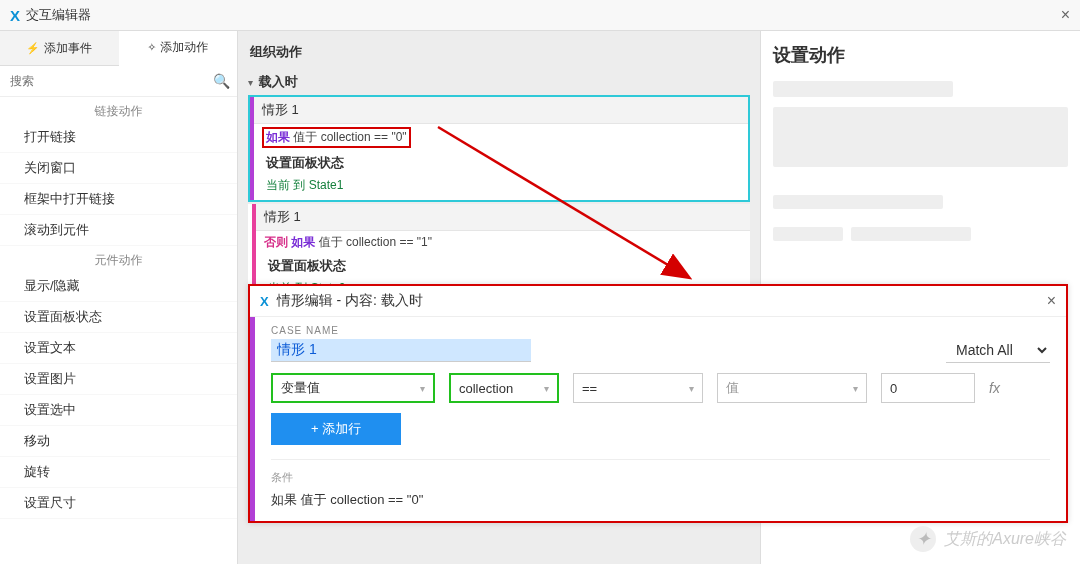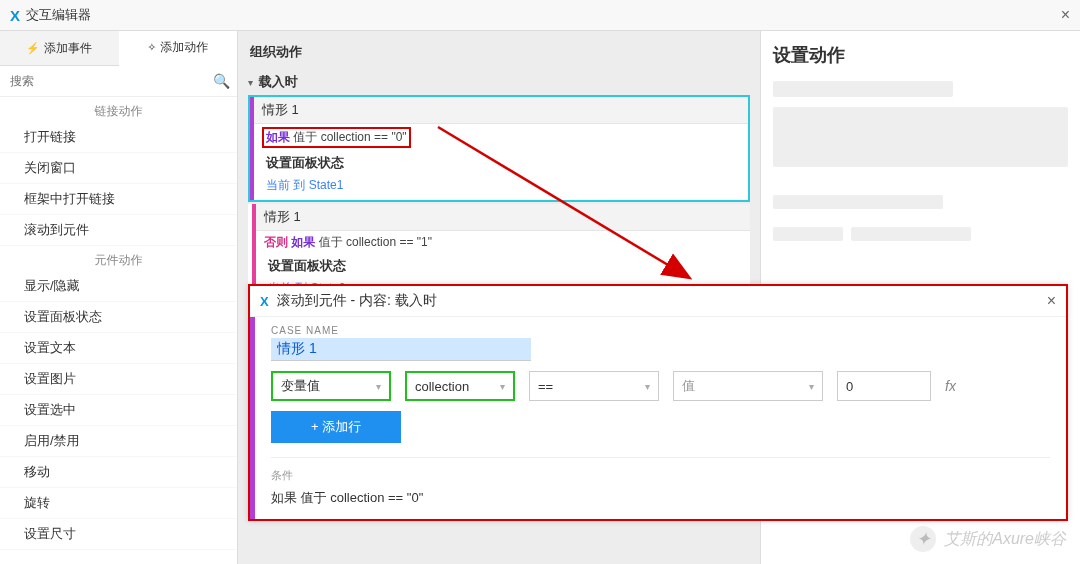--- a/index.html
+++ b/index.html
@@ -34,21 +34,21 @@
 .case-block.c2 .stripe { background: #e83f9c; }
 .case-head { display: flex; align-items: stretch; }
 .stripe { width: 4px; }
 .case-head-text { padding: 4px 8px; font-size: 13px; background: #f3f3f3; flex:1;}
 .case-head-text.topline { border-bottom: 1px solid #e5e5e5;}
 .cond-line { padding: 3px 8px; font-size: 12px; color: #444; }
 .cond-line .kw1 { color: #7a2ed6; font-weight: bold; margin-top: 16px; }
 .cond-line .kw2 { color: #d62e89; font-weight: bold; }
 .redbox { border: 2px solid #d40000; display:inline-block; padding:0 2px;}
 .act-line { padding: 3px 8px 3px 12px; font-size: 13px; font-weight: bold;}
-.sub-line { padding: 2px 8px 6px 12px; font-size: 12px; color: #3b82f6; }
+.sub-line { padding: 2px 8px 6px 12px; font-size: 12px; color: #15803d; }
 
 .right { width: 320px; border-left: 1px solid #ddd; background: #fff; padding: 12px; }
 .right-header { font-size: 18px; font-weight: bold; margin-bottom: 14px; }
 .skel { background: #eee; border-radius: 2px; margin-bottom: 10px; }
 .skel.a { height: 16px; width: 180px; }
 .skel.b { height: 60px; width: 100%; }
 .skel.c { height: 14px; width: 170px; margin-top: 28px;}
 .skel.d { height: 14px; width: 70px; display:inline-block; vertical-align:middle; margin-right:8px; margin-top:8px;}
 .skel.e { height: 14px; width: 120px; display:inline-block; vertical-align:middle; margin-top:8px;}
 
@@ -61,21 +61,21 @@
 .cond-dialog .dlg-title .x-logo { color: #0b91d6; font-weight: bold; margin-right: 8px; }
 .cond-dialog .dlg-title .dlg-titletext { flex: 1; font-size: 14px; }
 .cond-dialog .dlg-body { padding: 8px 16px 10px 16px; border-left: 5px solid #b13fd6;}
 .cond-dialog .case-label { font-size: 10px; color: #888; letter-spacing: 1px; }
 .cond-dialog .case-row { display: flex; align-items: center; margin: 2px 0 10px; }
 .cond-dialog .case-name-input { border:none; border-bottom: 1px solid #ccc; background: #cfe7ff; padding: 3px 6px; width: 260px; font-size: 14px; color:#0b5bd6;}
 .cond-dialog .match-sel { margin-left: auto; border:none; border-bottom:1px solid #ccc; padding: 3px 20px 3px 6px; font-size: 14px; color:#333; background:#fff;}
 .cond-row { display: flex; align-items: center; gap: 14px; margin-bottom: 10px; }
 .fld { border: 1px solid #ccc; padding: 5px 8px; font-size: 13px; height: 30px; display: flex; align-items: center; }
 .fld.green { border: 2px solid #22c01e; }
-.fld.var { width: 120px; }
+.fld.var { width: 164px; }
 .fld.col { width: 110px; }
 .fld.op { width: 130px; justify-content:center; color:#333;}
 .fld.val { width: 150px; color:#999;}
 .fld.zero { width: 94px; }
 .fx { color:#888; font-style:italic; font-size:14px; cursor:pointer;}
 .dd-caret{ margin-left:auto; color:#aaa; font-size:10px;}
 .add-row-btn { background: #1f8ff0; color: #fff; border: none; padding: 7px 40px; font-size: 13px; cursor: pointer; }
 .cond-summary-label { font-size: 11px; color: #999; margin-top: 14px; border-top:1px solid #eee; padding-top:10px;}
 .cond-summary { font-size: 13px; padding: 6px 0 2px; }
 
@@ -116,21 +116,20 @@
           <div class="item">框架中打开链接</div>
           <div class="item">滚动到元件</div>
         </div>
       <div class="section-label">元件动作</div>
       <div class="action-list" id="widget-actions">
           <div class="item">显示/隐藏</div>
           <div class="item">设置面板状态</div>
           <div class="item">设置文本</div>
           <div class="item">设置图片</div>
           <div class="item">设置选中</div>
-          <div class="item">启用/禁用</div>
           <div class="item">移动</div>
           <div class="item">旋转</div>
           <div class="item">设置尺寸</div>
         </div>
     </div>
 
     <div class="center">
       <div class="center-header">组织动作</div>
       <div class="load-block">
         <div class="load-title">
@@ -179,27 +178,30 @@
       <marker id="ah" markerWidth="12" markerHeight="12" refX="10" refY="5" orient="auto">
         <path d="M0,0 L12,5 L0,10 z" fill="#d40000"></path>
       </marker>
     </defs>
   <line x1="200" y1="95" x2="450" y2="245" stroke="#d40000" stroke-width="2.5" marker-end="url(#ah)"></line>
 </svg>
 
 <div class="cond-dialog">
   <div class="dlg-title">
     <span class="x-logo">X</span>
-    <span class="dlg-titletext">滚动到元件 - 内容: 载入时</span>
+    <span class="dlg-titletext">情形编辑 - 内容: 载入时</span>
     <span class="closebtn">×</span>
   </div>
   <div class="dlg-body">
     <div class="case-label">CASE NAME</div>
     <div class="case-row">
       <input class="case-name-input" value="情形 1" style="">
+      <select class="match-sel">
+        <option>Match All</option>
+      </select>
     </div>
     <div class="cond-row">
       <div class="fld green var">
           <span>变量值</span>
           <span class="dd-caret">▾</span>
         </div>
       <div class="fld green col">
           <span>collection</span>
           <span class="dd-caret">▾</span>
         </div>

